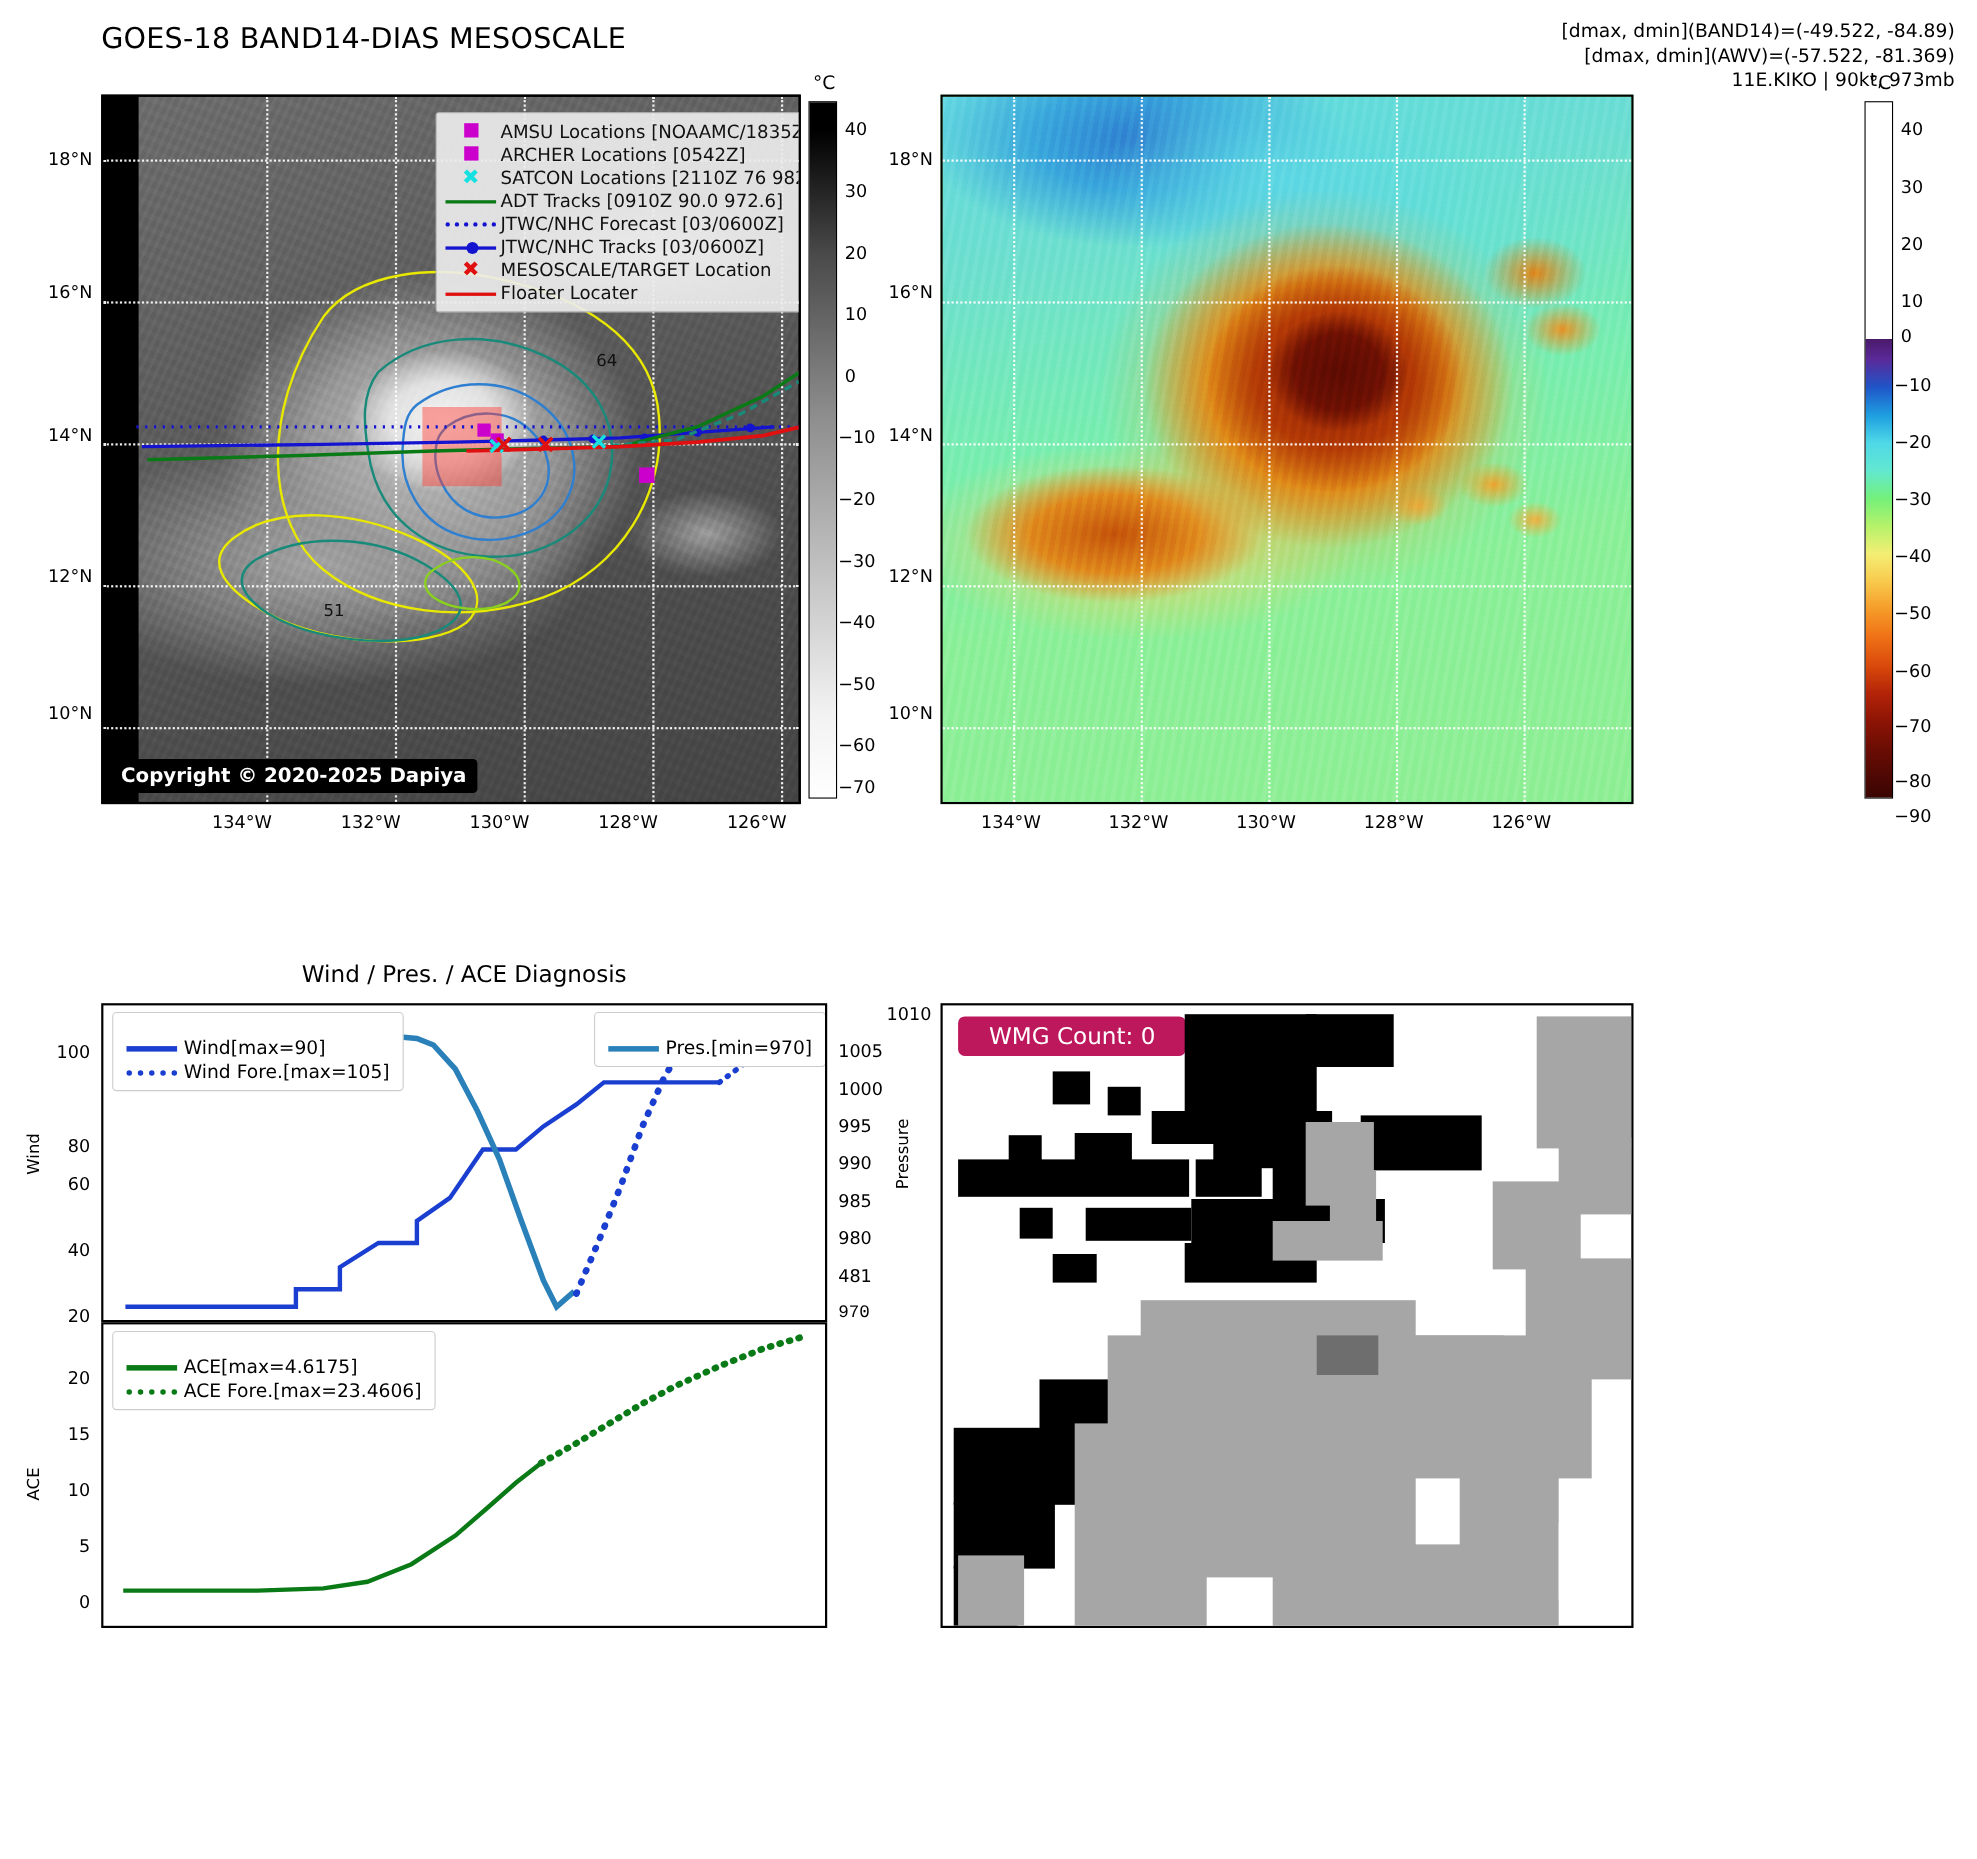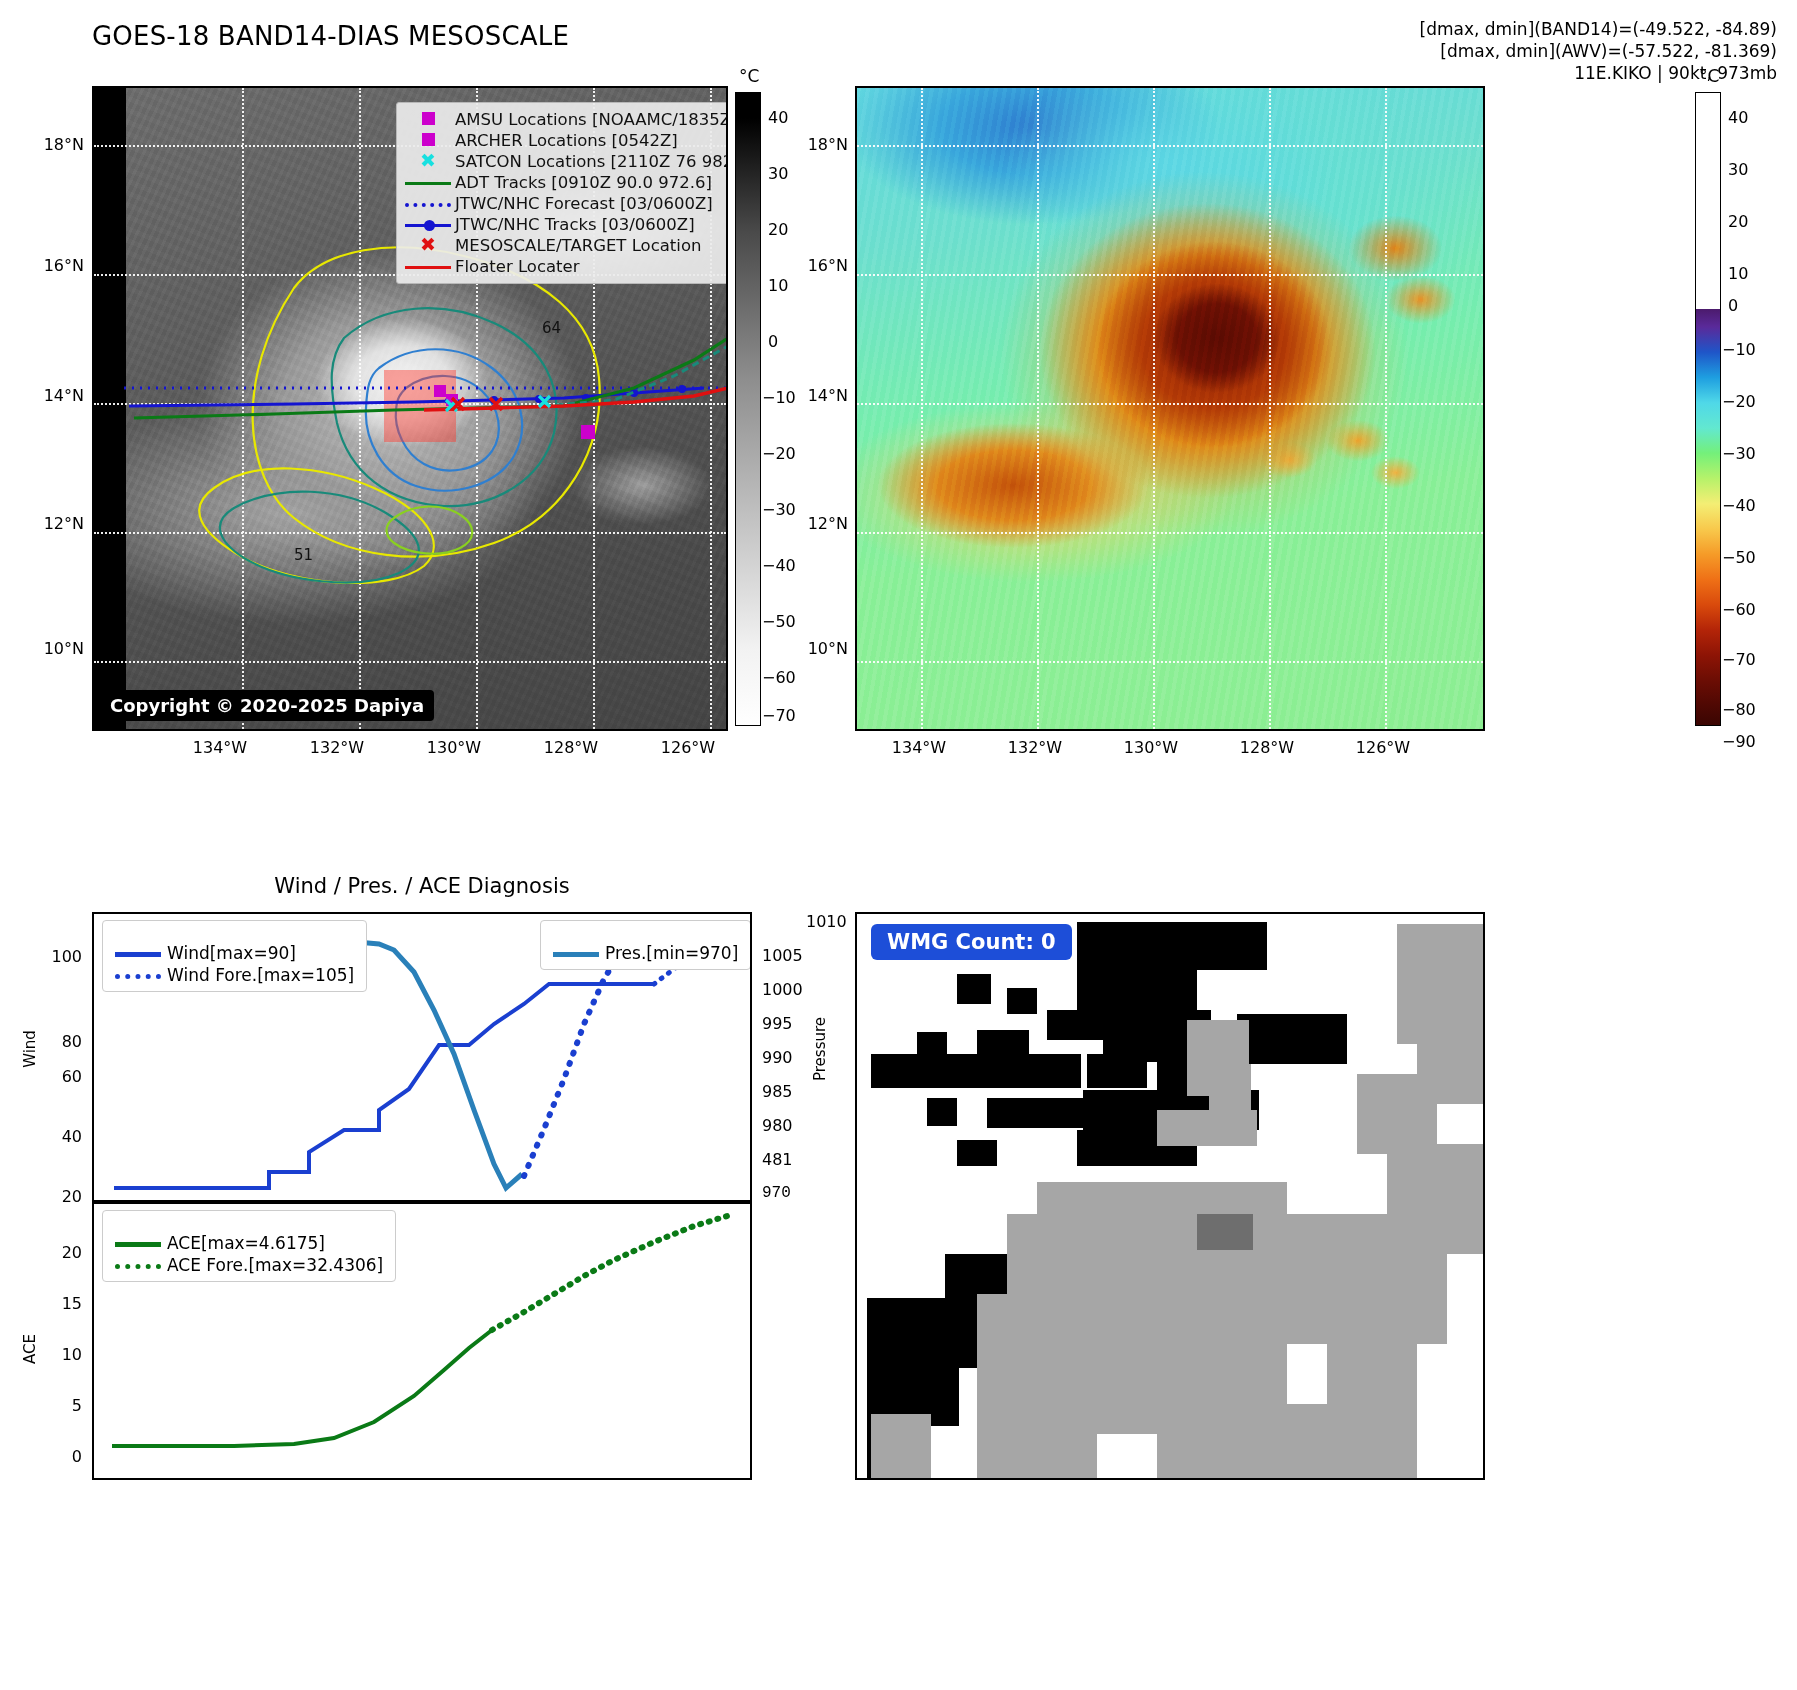--- a/index.html
+++ b/index.html
@@ -103,22 +103,22 @@
   .chart-legend{position:absolute;background:#fff;border:1px solid #ccc;border-radius:4px;padding:5px 9px;}
   .chart-legend table{border-collapse:collapse;margin-top:16px;}
   .chart-legend td{padding:1px 3px;font-size:17px;white-space:nowrap;vertical-align:middle;}
   .ax-label{position:absolute;font-size:15px;}
   .rot{transform:rotate(-90deg);transform-origin:center;}
 
   #wp-title{left:92px;top:874px;width:660px;text-align:center;font-size:21px;}
 
   
   #wmg-panel{left:855px;top:912px;width:630px;height:568px;background:#fff;}
-  #wmg-badge{position:absolute;left:14px;top:10px;background:#1d4ed8;color:#fff;font-weight:bold;
-     font-size:21px;padding:6px 16px;border-radius:6px;}
+  #wmg-badge{position:absolute;left:14px;top:10px;background:#be185d;color:#fff;font-weight:normal;
+     font-size:21px;padding:6px 28px;border-radius:6px;}
   .blk{position:absolute;background:#000;}
   .gry{position:absolute;background:#a6a6a6;}
   .dgry{position:absolute;background:#6e6e6e;}
 </style>
 </head>
 <body>
 
 <div class="abs" id="title-block">
   <div>GOES-18 BAND14-DIAS MESOSCALE</div>
 </div>
@@ -373,21 +373,21 @@
   </svg>
   <div class="chart-legend" style="left:8px;top:6px;">
     <table>
       <tbody>
           <tr>
         <td><span class="ln" style="border-top:5px solid #0a7a16"></span></td>
         <td>ACE[max=4.6175]</td>
           </tr>
       <tr>
         <td><span class="ln" style="border-top:5px dotted #0a7a16"></span></td>
-        <td>ACE Fore.[max=32.4306]</td>
+        <td>ACE Fore.[max=23.4606]</td>
           </tr>
     </tbody>
       </table>
   </div>
 </div>
 
 <div class="ax-label abs rot" style="left:-10px;top:1340px;width:80px;text-align:center;">ACE</div>
 <div class="tk abs" style="left:38px;top:1243px;width:44px;text-align:right;">20</div>
 <div class="tk abs" style="left:38px;top:1294px;width:44px;text-align:right;">15</div>
 <div class="tk abs" style="left:38px;top:1345px;width:44px;text-align:right;">10</div>

